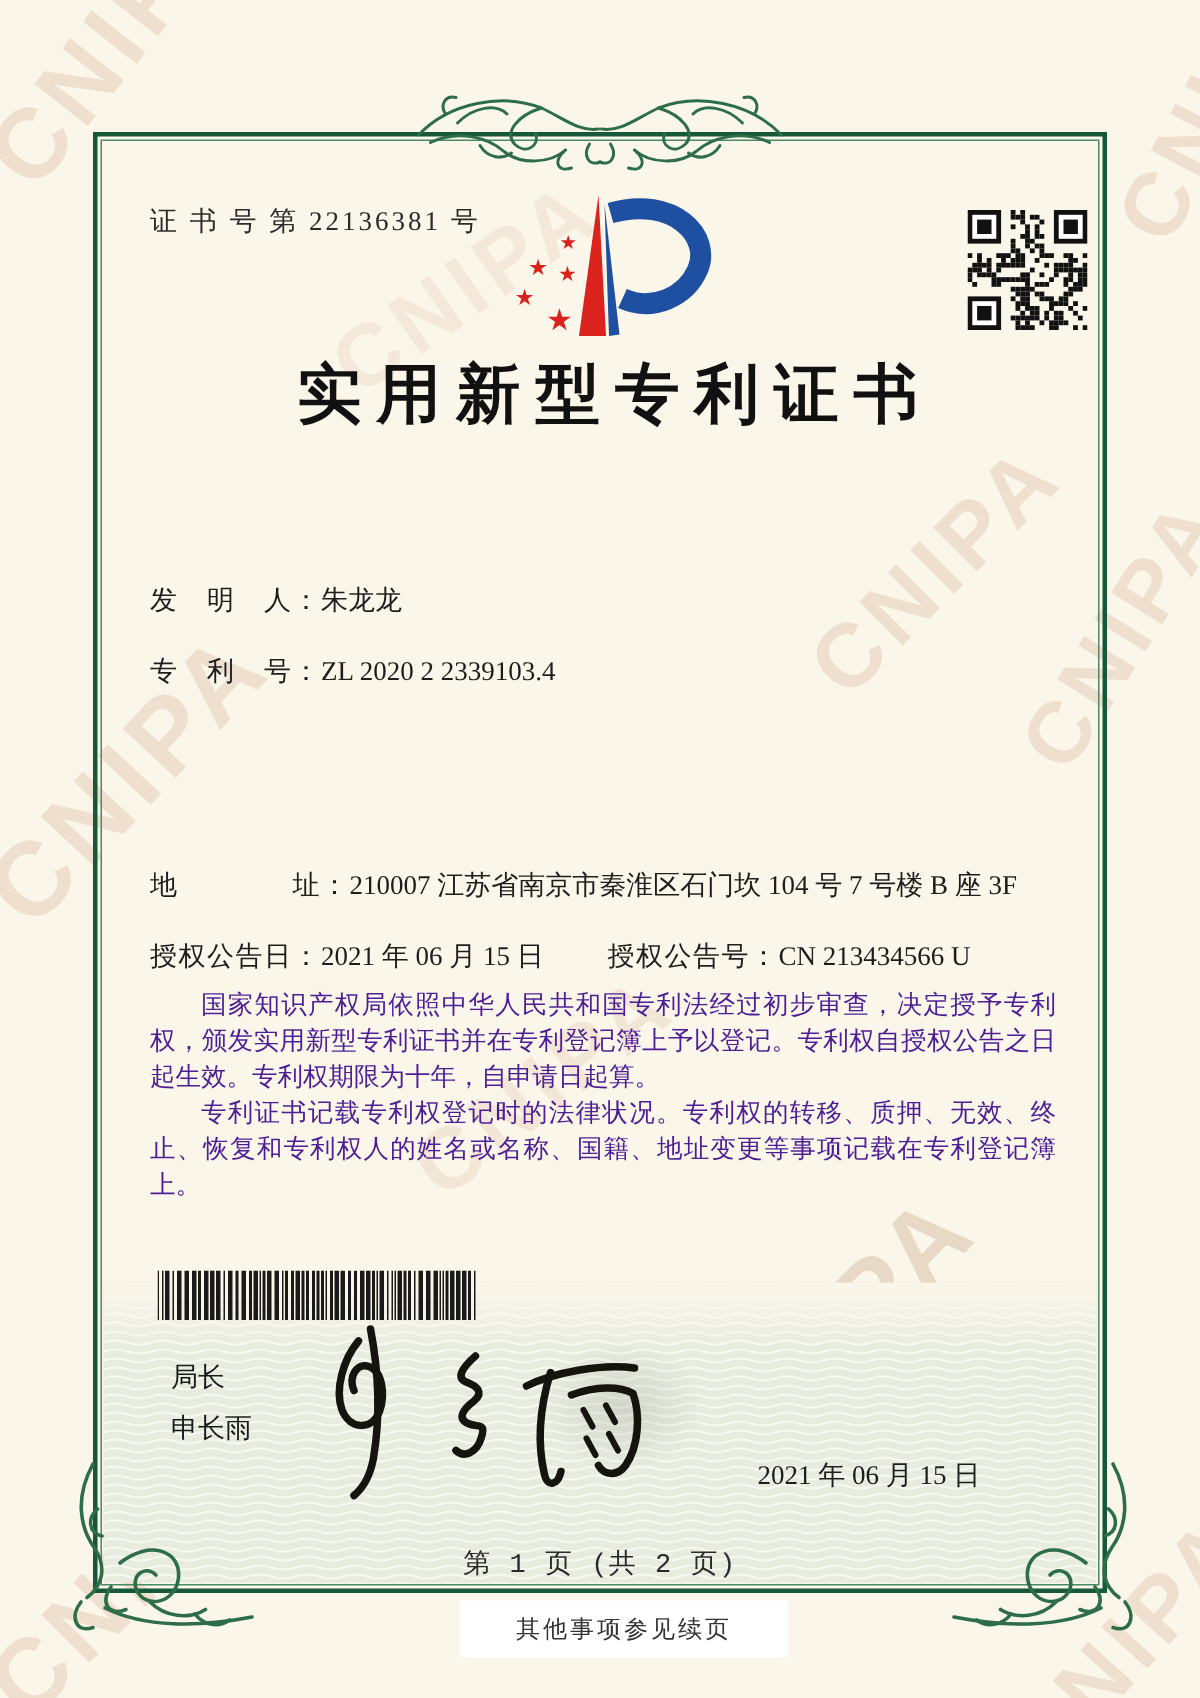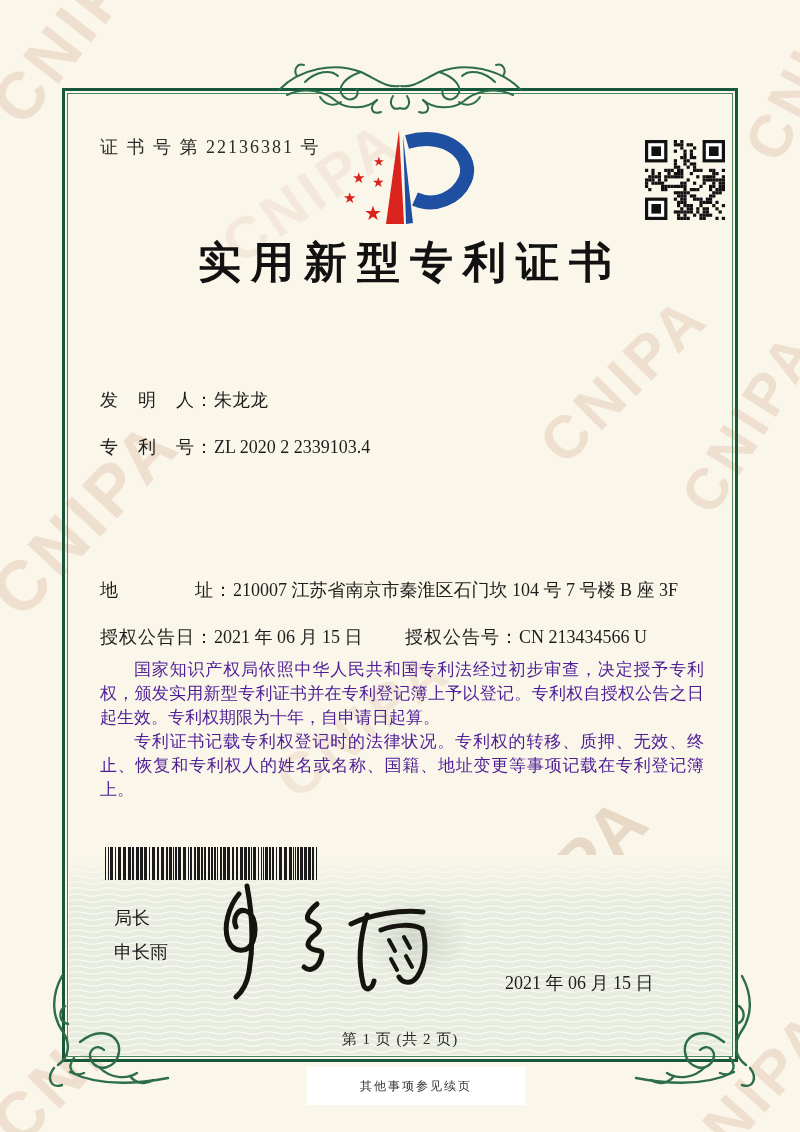--- a/index.html
+++ b/index.html
@@ -55,24 +55,24 @@
   .paras{left:100px;top:658px;width:604px;font-size:17px;line-height:24px;
          text-align:justify;color:#4c1d95;}
   .paras p{margin:0;text-indent:2em;}
   .barcode{left:105px;top:847px;width:216px;height:33px;}
   .sig-title{left:114px;top:906px;font-size:18px;
              font-family:"Liberation Sans","DejaVu Sans",sans-serif;color:#1a1a1a;}
   .sig-name{left:114px;top:940px;font-size:18px;
              font-family:"Liberation Sans","DejaVu Sans",sans-serif;color:#1a1a1a;}
   .sig-svg{left:205px;top:880px;width:250px;height:125px;}
   .issue-date{left:505px;top:971px;font-size:18px;color:#1d1d1d;}
-  .page-info{left:0;right:0;top:1030px;text-align:center;font-size:15px;color:#2a2a2a;letter-spacing:1px;}
+  .page-info{left:0;right:0;top:1030px;text-align:center;font-size:18px;color:#2a2a2a;letter-spacing:1px;font-family:Liberation Mono, monospace;}
   .cont-box{left:307px;top:1067px;width:218px;height:38px;background:#ffffff;
             z-index:5;display:flex;align-items:center;justify-content:center;
-            font-size:12px;color:#333;letter-spacing:2px;}
+            font-size:16px;color:#333;letter-spacing:2px;}
 </style>
 </head>
 <body>
 
 <span class="wm wm1">CNIPA</span>
 <span class="wm wm2">CNIPA</span>
 <span class="wm wm3">CNIPA</span>
 <span class="wm wm4">CNIPA</span>
 <span class="wm wm5">CNIPA</span>
 <span class="wm wm6">CNIPA</span>

